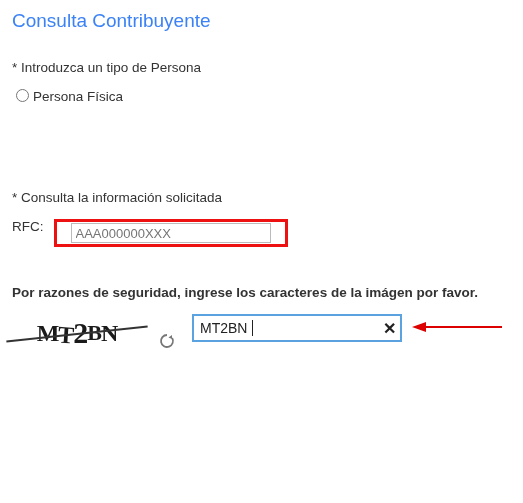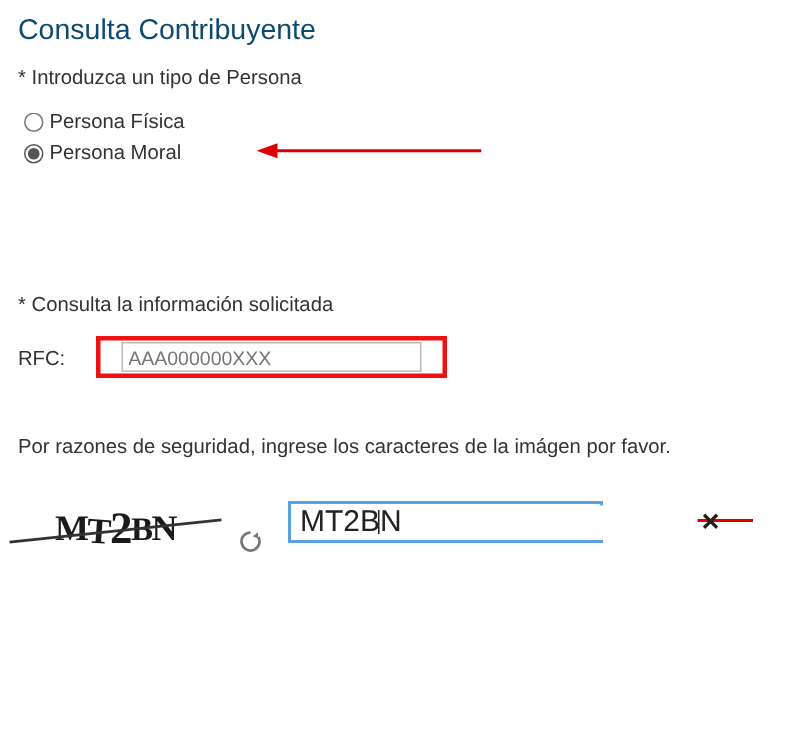--- a/index.html
+++ b/index.html
@@ -7,68 +7,68 @@
       font-family: "Segoe UI", Arial, sans-serif;
       font-size: 13.5px;
       color: #444;
       width: 523px;
       padding: 10px 12px;
       background: #fff;
     }
     h1.page-title {
       font-size: 19px;
       font-weight: 400;
-      color: #0c4a6e;
-      margin-bottom: 12px;
+      color: #3b82f6;
+      margin-bottom: 28px;
     }
     .section-label {
       color: #333;
       margin-bottom: 14px;
     }
     .radio-group { padding-left: 4px; }
     .radio-row {
       display: flex;
-      align-items: flex-end;
+      align-items: flex-start;
       margin-bottom: 6px;
       position: relative;
     }
     .radio-row input[type=radio] {
       margin-right: 4px;
       accent-color: #555;
     }
     .radio-row label { color: #333; cursor: pointer; }
     .arrow1 {
       position: absolute;
       left: 155px; top: 50%;
       transform: translateY(-50%);
     }
     .gap-lg { height: 80px; }
     .gap-md { height: 38px; }
 
     .rfc-row {
       display: flex;
-      align-items: center;
-      gap: 20px;
+      align-items: flex-start;
+      gap: 10px;
     }
     .rfc-row .rfc-label { color: #333; white-space: nowrap; }
     .rfc-input-wrap {
       border: 3px solid #e11;
       padding: 1px 14px;
     }
     .rfc-input {
       width: 200px;
       height: 20px;
       border: 1px solid #bbb;
       padding: 1px 4px;
       font-size: 13px;
       color: #444;
       outline: none;
     }
 
-    .security-note { color: #333; margin-bottom: 29px; }
+    .security-note { color: #333; margin-bottom: 14px; font-weight: bold; }
 
     .captcha-area {
       display: flex;
       align-items: flex-start;
       gap: 16px;
     }
     .captcha-img {
       width: 130px; height: 38px;
       position: relative;
       display: flex; align-items: center; justify-content: center;
@@ -97,21 +97,21 @@
       display:flex;align-items:center;gap:10px;position:relative;
     }
     .captcha-input-wrap{
       display:flex;align-items:center;
       border:2px solid #5aa3e0;
       height:28px;width:210px;
       padding:0 4px 0 6px;
       position:relative;
     }
     .captcha-input{
-      flex:1;border:none;outline:none;font-size:20px;color:#222;
+      flex:1;border:none;outline:none;font-size:14px;color:#222;
       font-family:inherit;
     }
     .captcha-input::after{content:"";}
     .clear-x{
       font-size:16px;font-weight:700;color:#222;cursor:pointer;
       padding:0 2px;
     }
     .caret{
       position:absolute;left:58px;top:4px;bottom:4px;width:1px;background:#222;
     }
@@ -120,30 +120,20 @@
 <body>
 
 <h1 class="page-title">Consulta Contribuyente</h1>
 
 <div class="section-label">* Introduzca un tipo de Persona</div>
 
 <div class="radio-group">
   <div class="radio-row">
     <input type="radio" id="rf" name="ptype" style="">
     <label for="rf">Persona Física</label>
-  </div>
-  <div class="radio-row">
-    <input type="radio" id="rm" name="ptype" checked="" style="">
-    <label for="rm">Persona Moral</label>
-    <span class="arrow1">
-      <svg width="150" height="14" viewBox="0 0 150 14">
-        <line x1="150" y1="7" x2="12" y2="7" stroke="#d00" stroke-width="2"></line>
-        <polygon points="0,7 14,2 14,12" fill="#d00"></polygon>
-      </svg>
-    </span>
   </div>
 </div>
 
 <div class="gap-lg"></div>
 
 <div class="section-label">* Consulta la información solicitada</div>
 
 <div class="rfc-row">
   <span class="rfc-label">RFC:</span>
   <span class="rfc-input-wrap">

